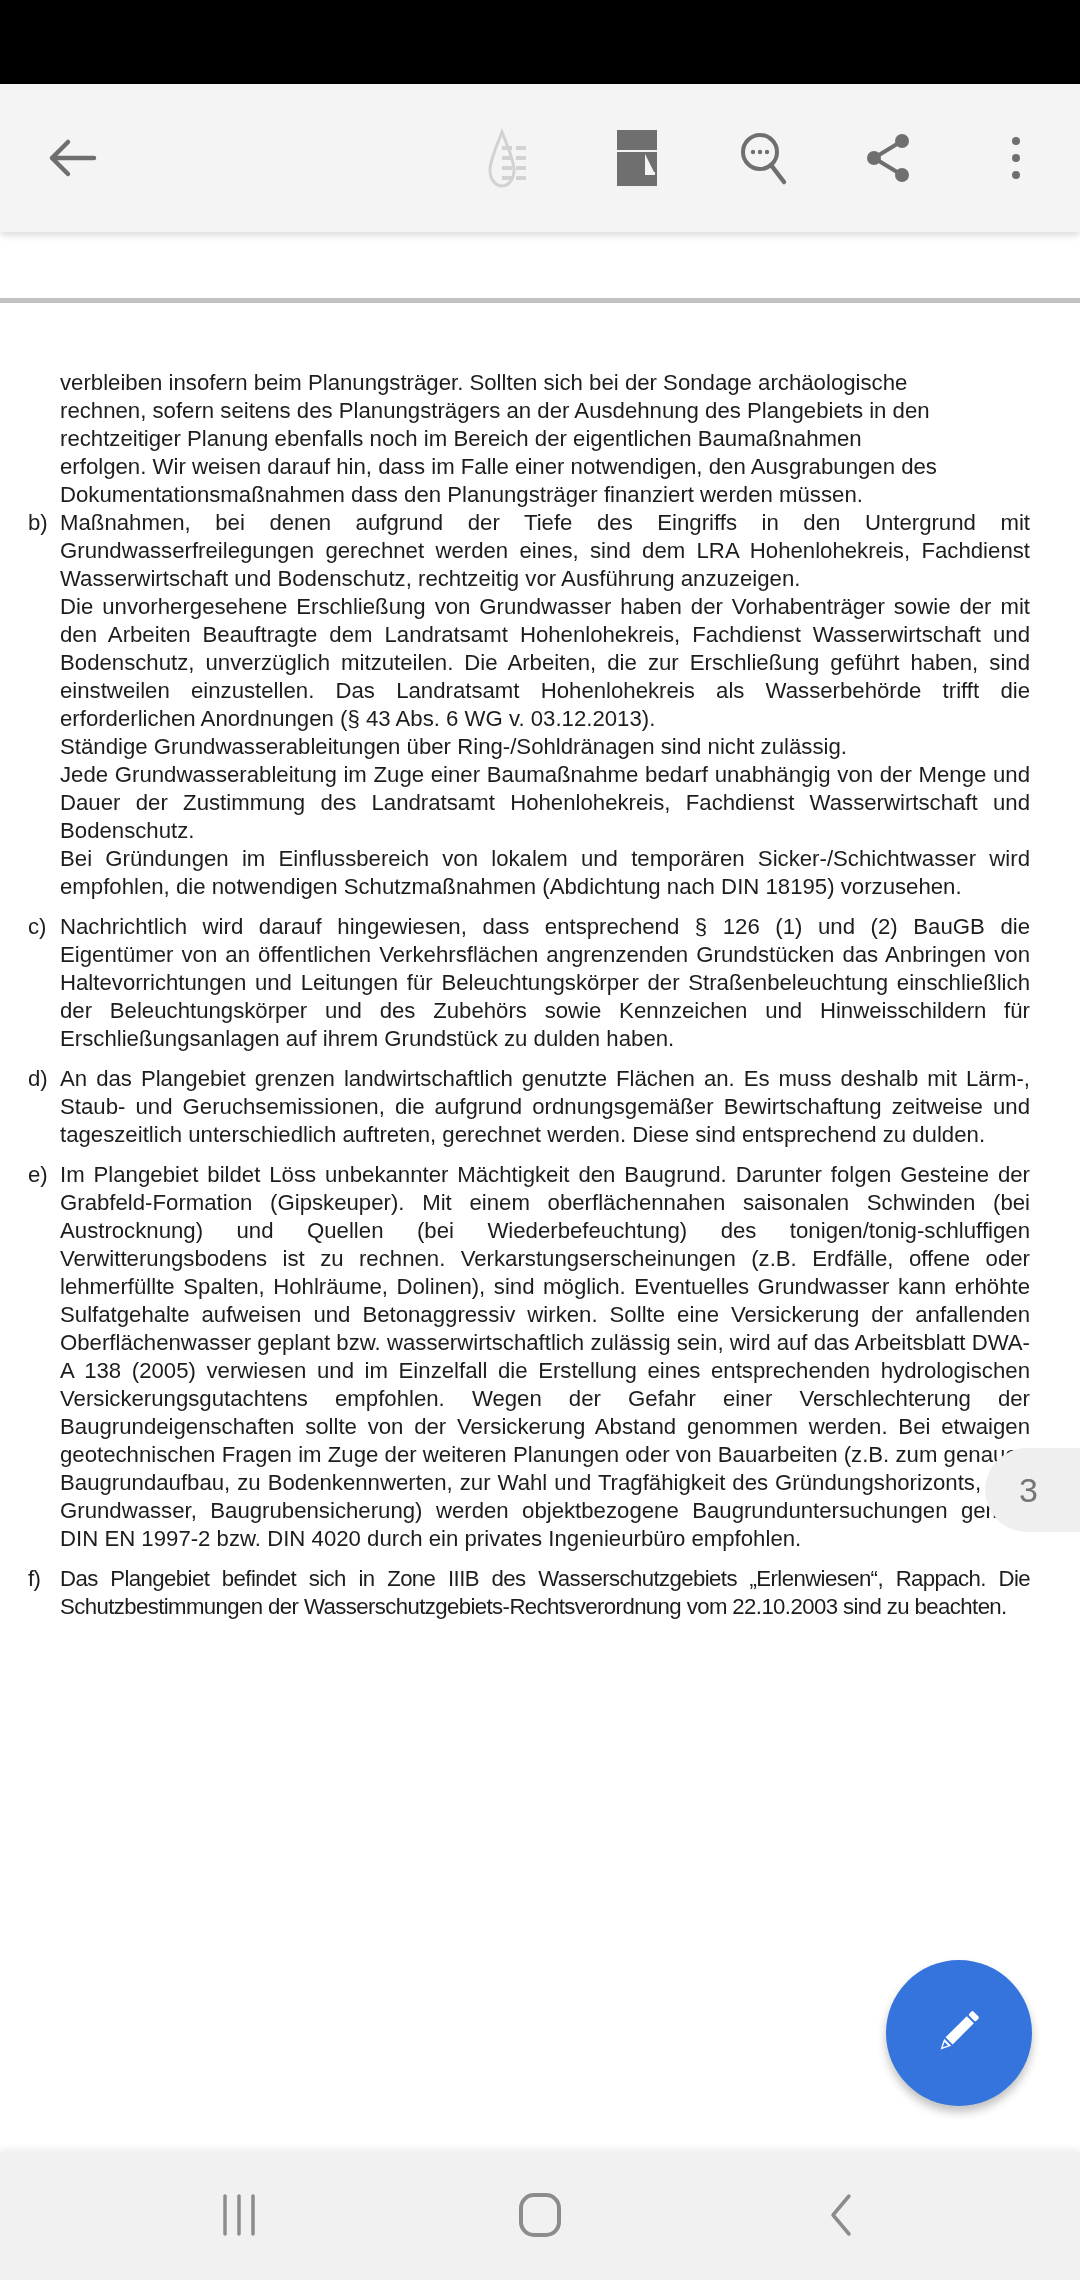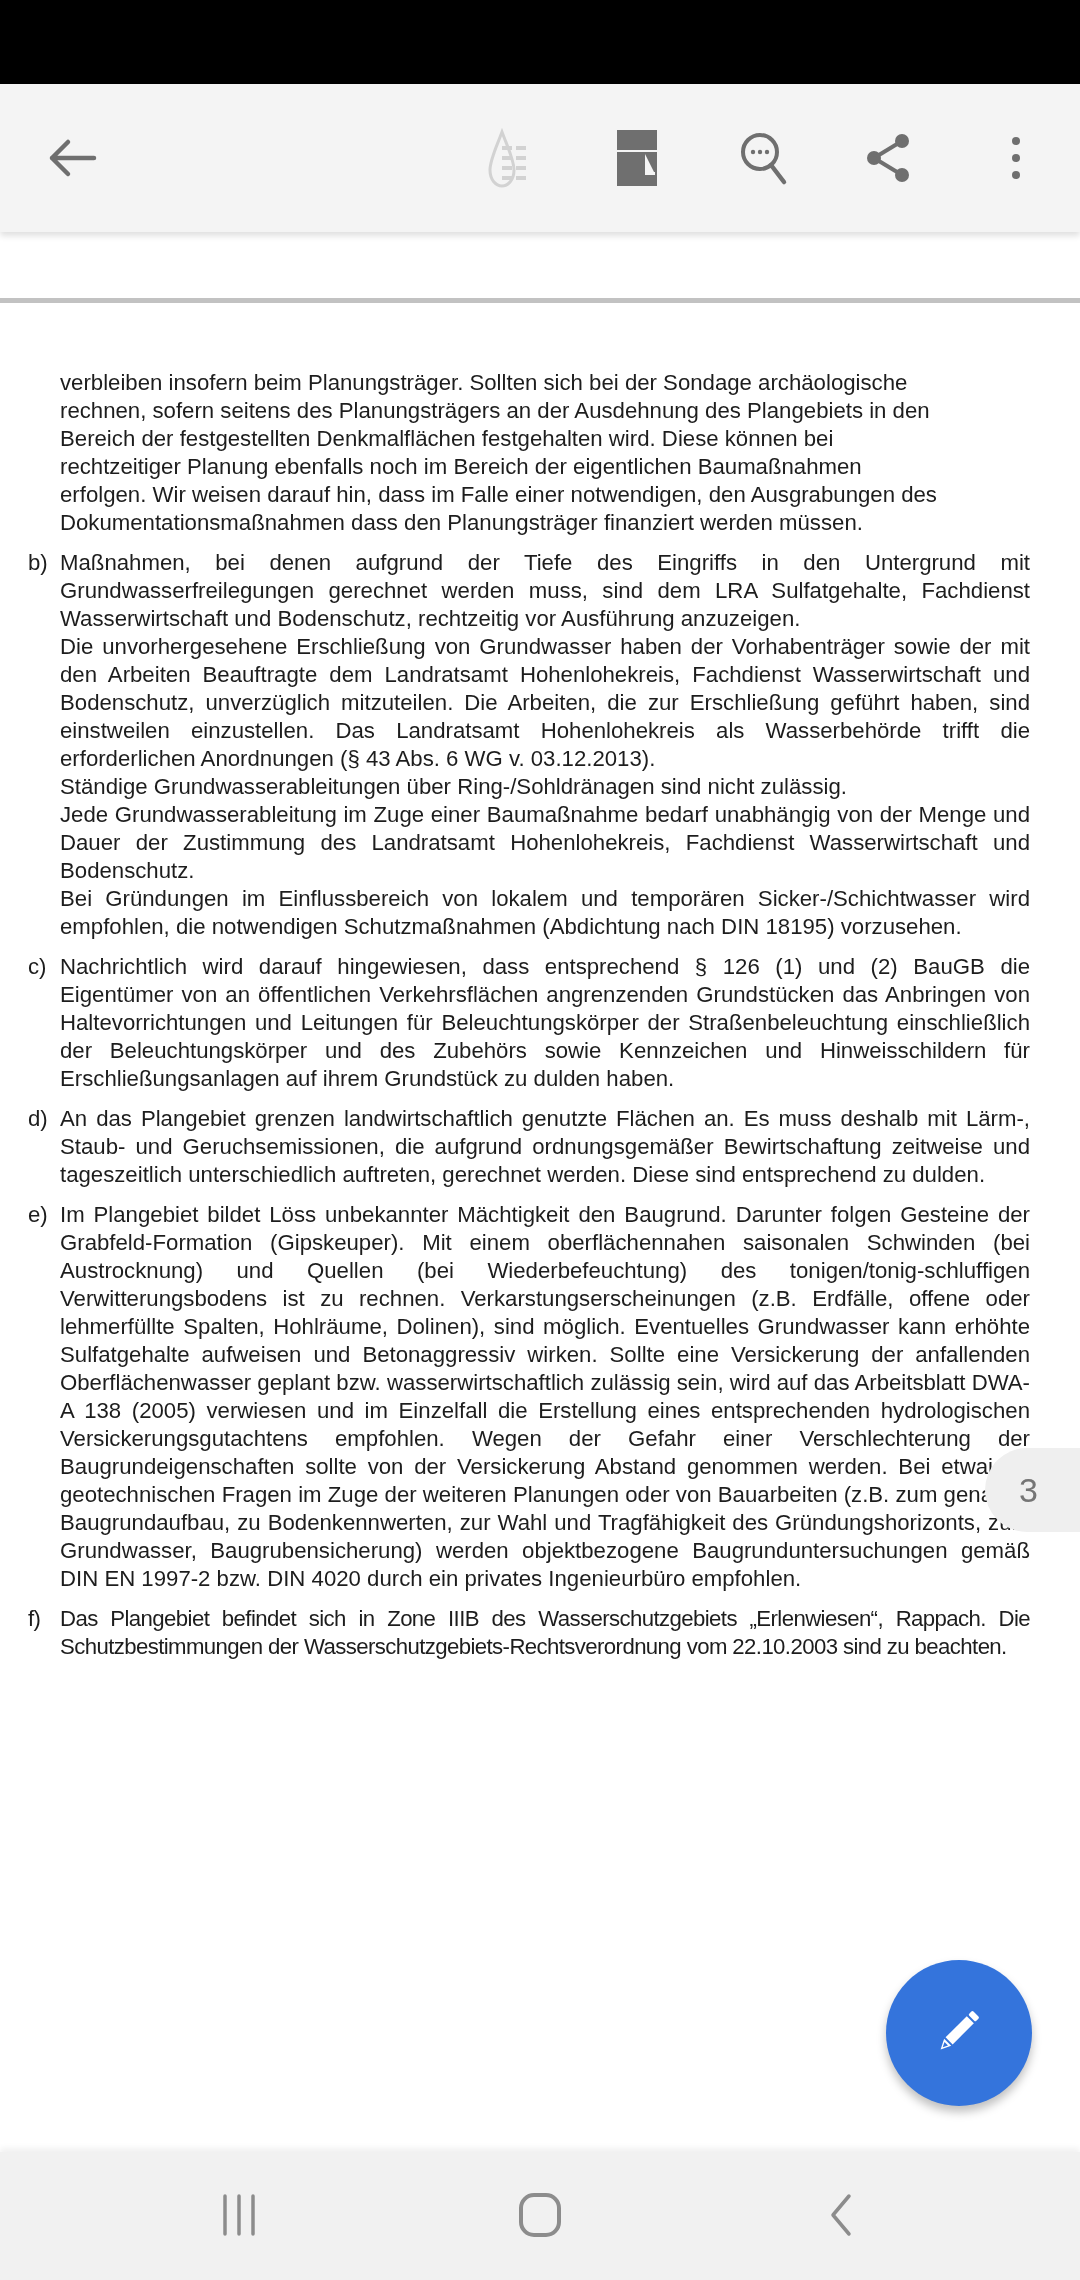--- a/index.html
+++ b/index.html
@@ -18,21 +18,21 @@
   .prev-page-strip { position: absolute; left: 0; top: 232px; width: 1080px; height: 66px; background: #ffffff; }
   .page-sep { position: absolute; left: 0; top: 298px; width: 1080px; height: 5px; background: #c2c2c2; }
   .page {
     position: absolute; left: 0; top: 303px; width: 1080px; height: 1845px; background: #ffffff;
   }
   .doc {
     position: absolute; left: 30px; top: 66px; width: 1000px;
     font-size: 22.2px; line-height: 28px; color: #1d1d1d;
   }
   .para { position: relative; padding-left: 30px; text-align: justify; }
-  .para.cont { margin-bottom: 12px; }
+  .para.cont { }
   .para.item { margin-bottom: 12px; }
   .para .marker { position: absolute; left: -2px; top: 0; }
   .para .line { display: block; }
   .para .sub { display: block; }
   .para.narrow { font-family: "Liberation Sans Narrow", "Liberation Sans", sans-serif; letter-spacing: -0.6px; }
   .page-badge {
     position: absolute; left: 985px; top: 1448px; width: 110px; height: 84px;
     background: #efefef; border-radius: 42px 0 0 42px;
     display: flex; align-items: center; justify-content: flex-start; padding-left: 34px; box-sizing: border-box;
     font-size: 34px; color: #757575; z-index: 6;
@@ -121,29 +121,28 @@
 
 <div class="prev-page-strip"></div>
 <div class="page-sep"></div>
 
 <div class="page">
   <div class="doc">
 
     <div class="para cont">
       <span class="line">verbleiben insofern beim Planungsträger. Sollten sich bei der Sondage archäologische</span>
       <span class="line">rechnen, sofern seitens des Planungsträgers an der Ausdehnung des Plangebiets in den</span>
-      <span class="line">Bereich der festgestellten Denkmalflächen festgehalten wird. Diese können bei</span>
       <span class="line">rechtzeitiger Planung ebenfalls noch im Bereich der eigentlichen Baumaßnahmen</span>
       <span class="line">erfolgen. Wir weisen darauf hin, dass im Falle einer notwendigen, den Ausgrabungen des</span>
       <span class="line">Dokumentationsmaßnahmen dass den Planungsträger finanziert werden müssen.</span>
     </div>
 
     <div class="para item">
       <span class="marker">b)</span>
-      <span class="sub">Maßnahmen, bei denen aufgrund der Tiefe des Eingriffs in den Untergrund mit Grundwasserfreilegungen gerechnet werden muss, sind dem LRA Sulfatgehalte, Fachdienst Wasserwirtschaft und Bodenschutz, rechtzeitig vor Ausführung anzuzeigen.</span>
+      <span class="sub">Maßnahmen, bei denen aufgrund der Tiefe des Eingriffs in den Untergrund mit Grundwasserfreilegungen gerechnet werden eines, sind dem LRA Hohenlohekreis, Fachdienst Wasserwirtschaft und Bodenschutz, rechtzeitig vor Ausführung anzuzeigen.</span>
       <span class="sub">Die unvorhergesehene Erschließung von Grundwasser haben der Vorhabenträger sowie der mit den Arbeiten Beauftragte dem Landratsamt Hohenlohekreis, Fachdienst Wasserwirtschaft und Bodenschutz, unverzüglich mitzuteilen. Die Arbeiten, die zur Erschließung geführt haben, sind einstweilen einzustellen. Das Landratsamt Hohenlohekreis als Wasserbehörde trifft die erforderlichen Anordnungen (§ 43 Abs. 6 WG v. 03.12.2013).</span>
       <span class="sub">Ständige Grundwasserableitungen über Ring-/Sohldränagen sind nicht zulässig.</span>
       <span class="sub">Jede Grundwasserableitung im Zuge einer Baumaßnahme bedarf unabhängig von der Menge und Dauer der Zustimmung des Landratsamt Hohenlohekreis, Fachdienst Wasserwirtschaft und Bodenschutz.</span>
       <span class="sub">Bei Gründungen im Einflussbereich von lokalem und temporären Sicker-/Schichtwasser wird empfohlen, die notwendigen Schutzmaßnahmen (Abdichtung nach DIN 18195) vorzusehen.</span>
     </div>
 
     <div class="para item">
       <span class="marker">c)</span>
       <span class="sub">Nachrichtlich wird darauf hingewiesen, dass entsprechend § 126 (1) und (2) BauGB die Eigentümer von an öffentlichen Verkehrsflächen angrenzenden Grundstücken das Anbringen von Haltevorrichtungen und Leitungen für Beleuchtungskörper der Straßenbeleuchtung einschließlich der Beleuchtungskörper und des Zubehörs sowie Kennzeichen und Hinweisschildern für Erschließungsanlagen auf ihrem Grundstück zu dulden haben.</span>
     </div>

